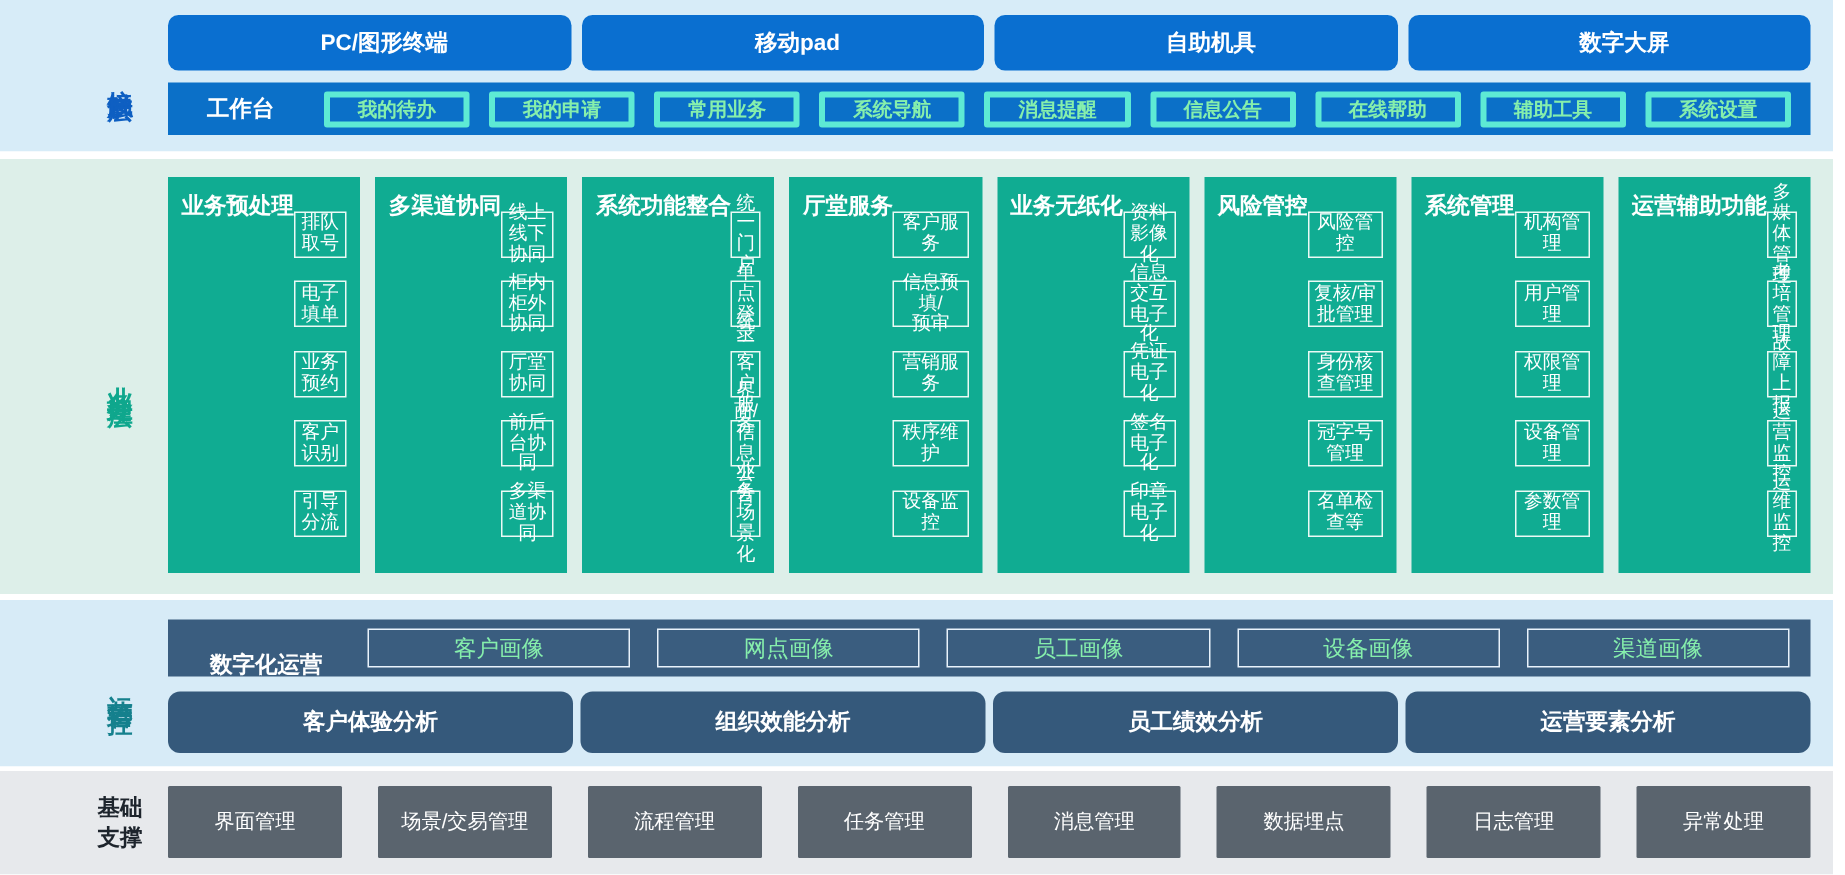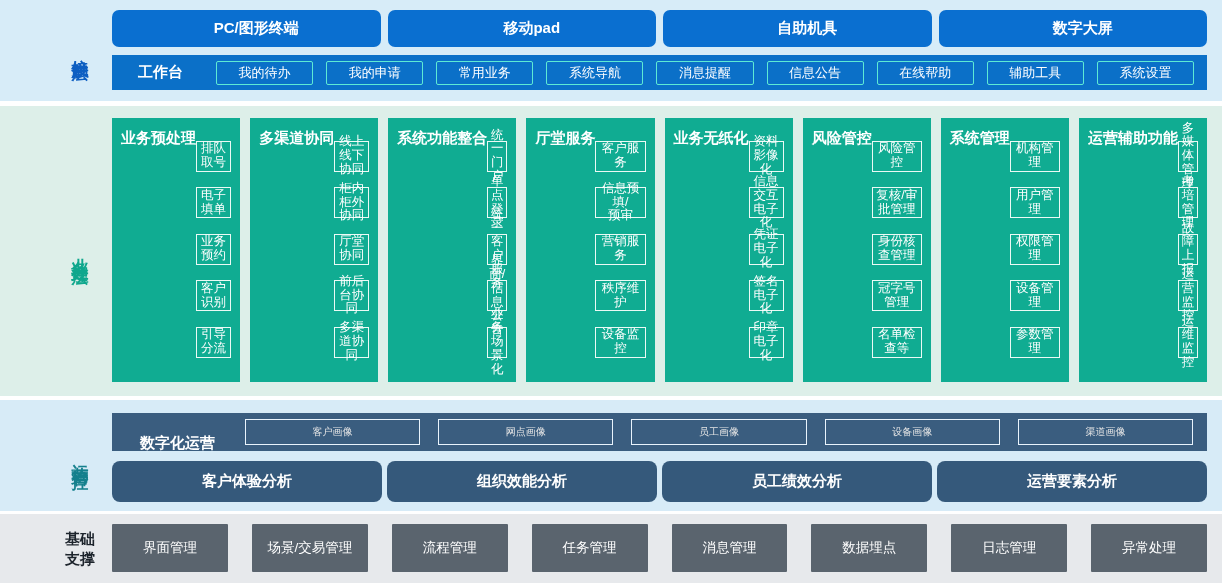--- a/index.html
+++ b/index.html
@@ -25,37 +25,37 @@
 
   .band-content { flex: 1; padding-right: 15px; display: flex; flex-direction: column; min-width: 0; }
 
   
   .terminal-row { margin-top: 10px; height: 37px; display: flex; gap: 7px; }
   .terminal-btn { flex: 1; background: #0a6fd0; border-radius: 7px; color: #fff; font-weight: bold;
                   font-size: 15px; display: flex; align-items: center; justify-content: center; padding-left: 20px; }
   .workbench-bar { margin-top: 8px; height: 35px; background: #0b70c8; display: flex; align-items: center;
                    padding: 0 13px 0 26px; gap: 13px; }
   .workbench-label { color: #fff; font-weight: bold; font-size: 15px; margin-right: 20px; flex-shrink: 0; }
-  .wb-item { flex: 1; height: 24px; border: 1px solid #5eead4; border-radius: 2px; color: #ffffff; font-size: 13px;
-             display: flex; align-items: center; justify-content: center; white-space: nowrap; }
+  .wb-item { flex: 1; height: 24px; border: 4px solid #5eead4; border-radius: 2px; color: #86efac; font-size: 13px;
+             display: flex; align-items: center; justify-content: center; white-space: nowrap; font-weight: bold; }
 
   
   .columns { flex: 1; display: flex; gap: 10px; margin: 12px 0 14px; }
   .biz-col { flex: 1; background: #10ac92; padding: 7px 9px 9px; display: flex; flex-direction: row; min-width: 0; }
   .biz-col-title { color: #fff; font-weight: bold; font-size: 15px; text-align: center; height: 25px; line-height: 25px;
                    white-space: nowrap; }
   .biz-items { flex: 1; display: flex; flex-direction: column; justify-content: space-evenly; }
   .col-item { height: 31px; border: 1px solid #ebfaf5; color: #fff; font-size: 12.5px; display: flex; align-items: center;
               justify-content: center; text-align: center; white-space: pre-line; line-height: 1.1; }
 
   
   .digital-bar { margin-top: 13px; height: 38px; background: #3a5d7f; display: flex; align-items: center;
                  padding: 0 14px 0 28px; gap: 18px; }
   .digital-label { color: #fff; font-weight: bold; font-size: 15px; margin-right: 12px; flex-shrink: 0; margin-top: 23px; }
-  .profile-box { flex: 1; height: 26px; border: 1px solid #e9f3fc; color: #e5e5e5; font-size: 10px;
+  .profile-box { flex: 1; height: 26px; border: 1px solid #e9f3fc; color: #86efac; font-size: 15px;
                  display: flex; align-items: center; justify-content: center; }
   .analysis-row { margin-top: 10px; height: 41px; display: flex; gap: 5px; }
   .analysis-btn { flex: 1; background: #35597b; border-radius: 8px; color: #fff; font-weight: bold; font-size: 15px;
                   display: flex; align-items: center; justify-content: center; }
 
   
   .foundation-row { margin-top: 10px; height: 48px; display: flex; gap: 24px; }
   .found-btn { flex: 1; background: #5a646e; color: #fff; font-size: 13.5px; display: flex; align-items: center;
                justify-content: center; border-radius: 1px; white-space: nowrap; }
 </style>

